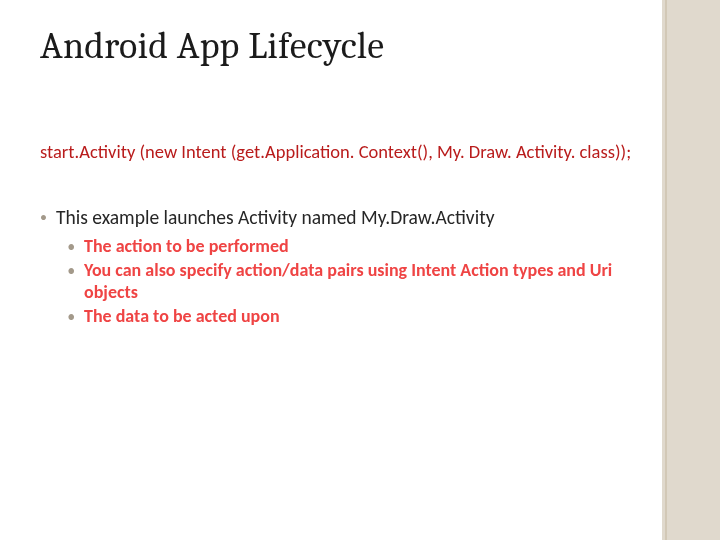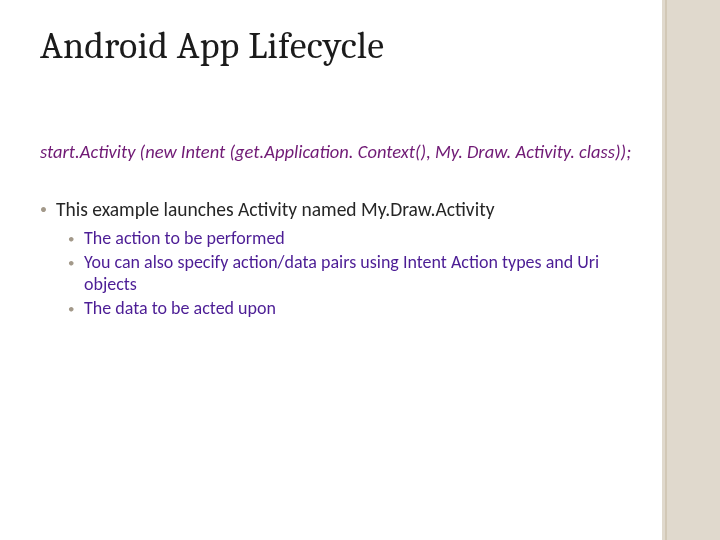--- a/index.html
+++ b/index.html
@@ -44,27 +44,26 @@
     font-weight: 400;
     color: #1b1b1b;
     letter-spacing: 0.2px;
   }
   .code-line {
     position: absolute;
     top: 140px;
     left: 40px;
     right: 80px;
     font-family: Calibri, Arial, sans-serif;
-    font-style: italic;
     font-size: 18.5px;
-    color: #701a75;
+    color: #b91c1c;
   }
   .bullets {
     position: absolute;
-    top: 196px;
+    top: 204px;
     left: 40px;
     right: 80px;
   }
   .b1 {
     position: relative;
     padding-left: 16px;
     margin: 2px 0;
     font-size: 19.5px;
     line-height: 1.22;
     color: #262626;
@@ -81,21 +80,22 @@
   .sub {
     margin-top: 6px;
     margin-left: 28px;
   }
   .b2 {
     position: relative;
     padding-left: 16px;
     margin: 2px 0;
     font-size: 18px;
     line-height: 1.22;
-    color: #4c1d95;
+    color: #ef4444;
+    font-weight: bold;
   }
   .b2::before {
     content: "•";
     position: absolute;
     left: 0;
     top: 0;
     color: #a3998a;
     font-size: 13px;
     line-height: 22px;
   }

